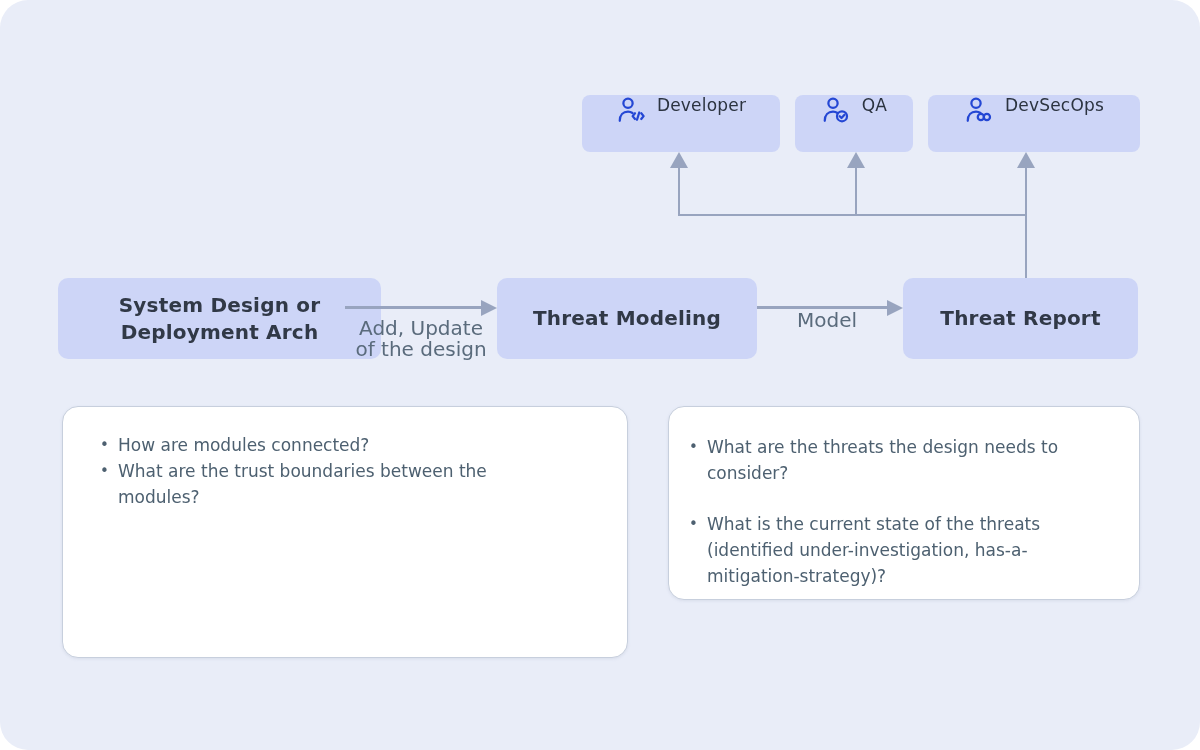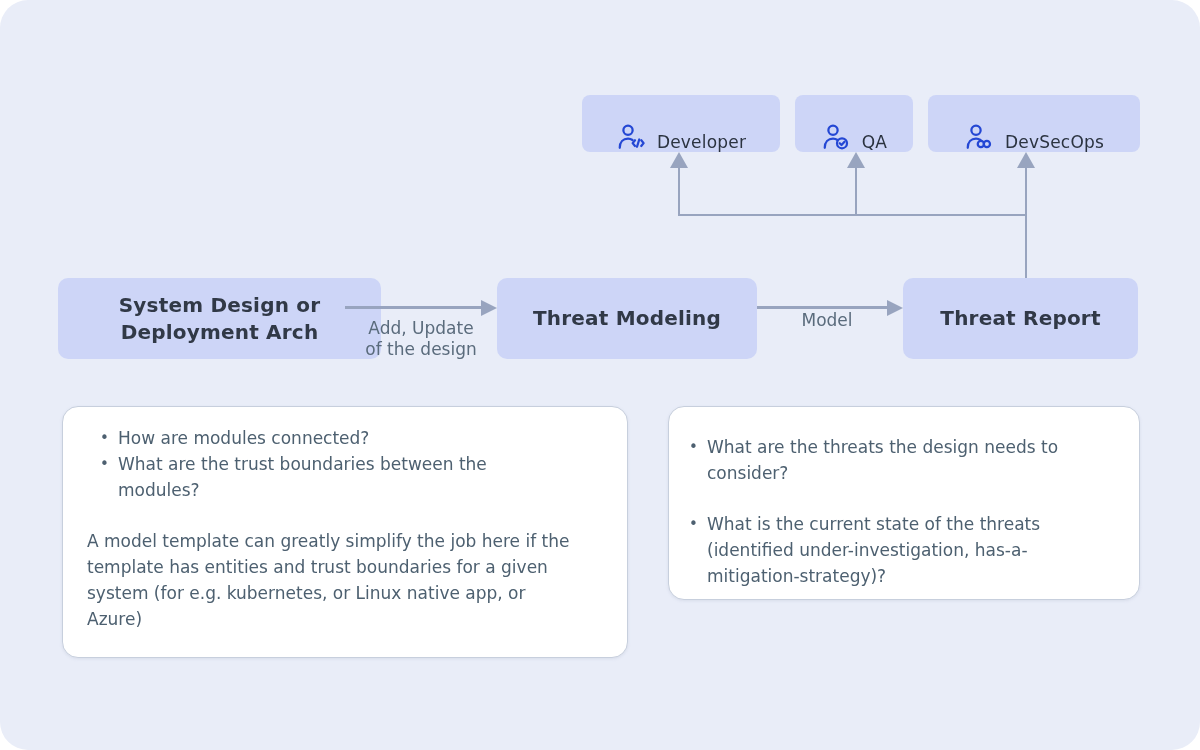--- a/index.html
+++ b/index.html
@@ -4,21 +4,21 @@
 <style>
   html,body{margin:0;padding:0;background:#ffffff;}
   body{font-family:"DejaVu Sans","Liberation Sans",sans-serif;}
   .canvas{
     position:relative;width:1200px;height:750px;background:#e9edf8;
     border-radius:28px;overflow:hidden;
   }
   
   .persona{
     position:absolute;top:95px;height:57px;background:#cdd5f7;border-radius:8px;
-    display:flex;align-items:flex-end;justify-content:center;gap:11px;
+    display:flex;align-items:flex-start;justify-content:center;gap:11px;
     color:#2b3340;font-size:17px;font-weight:500;letter-spacing:.2px;
   }
   .persona svg{display:block;}
   
   .flow-node{
     position:absolute;top:278px;height:81px;background:#cdd5f7;border-radius:10px;
     display:flex;align-items:center;justify-content:center;text-align:center;
     color:#313947;font-size:20px;font-weight:600;line-height:27px;letter-spacing:.2px;
     box-sizing:border-box;padding:0 12px;
   }
@@ -28,35 +28,35 @@
     position:absolute;width:0;height:0;
     border-top:8px solid transparent;border-bottom:8px solid transparent;
     border-left:16px solid #98a4bf;
   }
   .arrowhead-up{
     position:absolute;width:0;height:0;
     border-left:9px solid transparent;border-right:9px solid transparent;
     border-bottom:16px solid #98a4bf;
   }
   .edge-label{
-    position:absolute;color:#5a6b7c;font-size:17px;line-height:21px;
+    position:absolute;color:#5a6b7c;font-size:20px;line-height:21px;
     text-align:center;white-space:pre-line;
   }
   
   .card{
     position:absolute;background:#ffffff;border:1.5px solid #c7cfdd;border-radius:16px;
     box-sizing:border-box;color:#4d6070;font-size:17px;line-height:26px;
     box-shadow:0 1px 3px rgba(140,150,180,.18);
   }
   .card ul{list-style:none;margin:0;padding:0;}
   .card li{position:relative;padding-left:31px;}
   .card li::before{
     content:"•";position:absolute;left:13px;top:0;color:#4d6070;font-size:15px;
   }
-  .card-left{left:62px;top:406px;width:566px;height:252px;padding:18px 24px;}
+  .card-left{left:62px;top:406px;width:566px;height:252px;padding:25px 24px;}
   .card-left li{max-width:455px;}
   .card-left .paragraph{margin-top:25px;max-width:497px;}
   .card-right{left:668px;top:406px;width:472px;height:194px;padding:27px 18px;}
   .card-right li{max-width:392px;padding-left:20px;}
   .card-right li::before{left:2px;}
   .card-right li + li{margin-top:25px;}
 </style>
 </head>
 <body>
 
@@ -119,21 +119,20 @@
 
   <div class="line" style="left:757px;top:306px;width:132px;height:3px;"></div>
   <div class="arrowhead-right" style="left:887px;top:300px;"></div>
   <div class="edge-label" style="left:777px;top:310px;width:100px;">Model</div>
 
   <div class="card card-left">
     <ul>
       <li>How are modules connected?</li>
       <li>What are the trust boundaries between the modules?</li>
     </ul>
-    <div class="paragraph">A model template can greatly simplify the job here if the template has entities and trust boundaries for a given system (for e.g. kubernetes, or Linux native app, or Azure)</div>
   </div>
 
   <div class="card card-right">
     <ul>
       <li>What are the threats the design needs to consider?</li>
       <li>What is the current state of the threats (identified under-investigation, has-a-mitigation-strategy)?</li>
     </ul>
   </div>
 
 </div>

